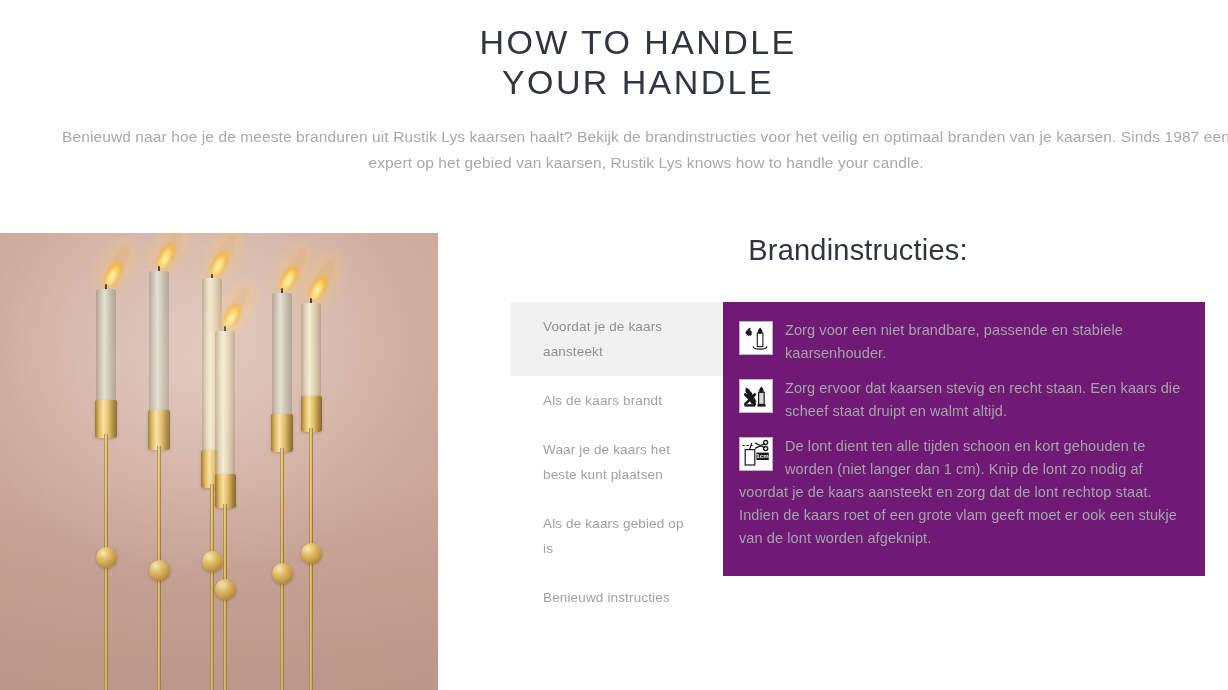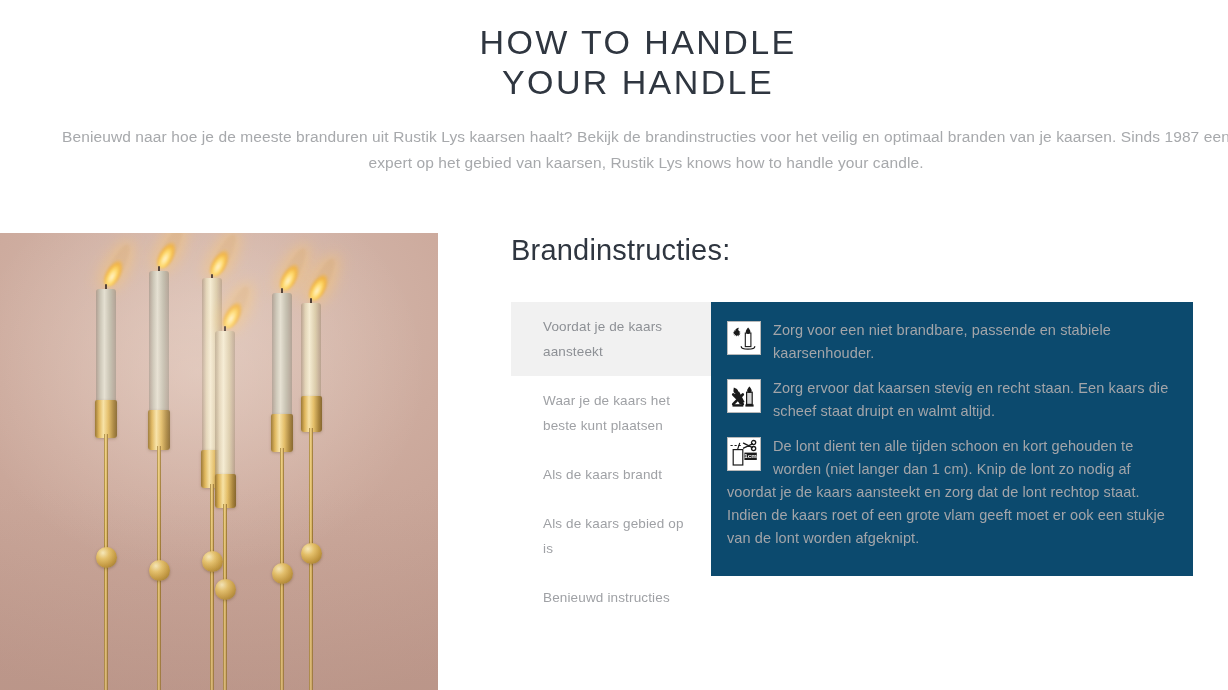--- a/index.html
+++ b/index.html
@@ -155,20 +155,21 @@
     top: 0;
     width: 694px;
   }
   .section-title {
     margin: 0;
     font-size: 29px;
     line-height: 34px;
     font-weight: 500;
     letter-spacing: 0.2px;
     color: #2f3640;
+    text-align: center;
   }
 
   .accordion {
     position: relative;
     margin-top: 35px;
     height: 274px;
   }
   .tabs {
     position: absolute;
     left: 0;
@@ -187,25 +188,25 @@
   .tab-inner {
     padding: 12px 0;
   }
   .tab.active {
     background: #f1f1f1;
     color: #8d9095;
   }
 
   .panel {
     position: absolute;
-    left: 200px;
+    left: 212px;
     top: 0;
     width: 482px;
     height: 274px;
-    background: #0c4a6e;
+    background: #701a75;
   }
   .panel-inner {
     padding: 17px 22px 18px 16px;
   }
   .instruction {
     margin-bottom: 12px;
     font-size: 14.5px;
     line-height: 23px;
     color: #a3a5a9;
     letter-spacing: 0.1px;
@@ -299,24 +300,24 @@
   <div class="right">
     <h2 class="section-title">Brandinstructies:</h2>
 
     <div class="accordion">
 
       <div class="tabs">
         <div class="tab active">
           <div class="tab-inner">Voordat je de kaars aansteekt</div>
         </div>
         <div class="tab">
+          <div class="tab-inner">Als de kaars brandt</div>
+        </div>
+        <div class="tab">
           <div class="tab-inner">Waar je de kaars het beste kunt plaatsen</div>
-        </div>
-        <div class="tab">
-          <div class="tab-inner">Als de kaars brandt</div>
         </div>
         <div class="tab">
           <div class="tab-inner">Als de kaars gebied op is</div>
         </div>
         <div class="tab">
           <div class="tab-inner">Benieuwd instructies</div>
         </div>
       </div>
 
       <div class="panel">

